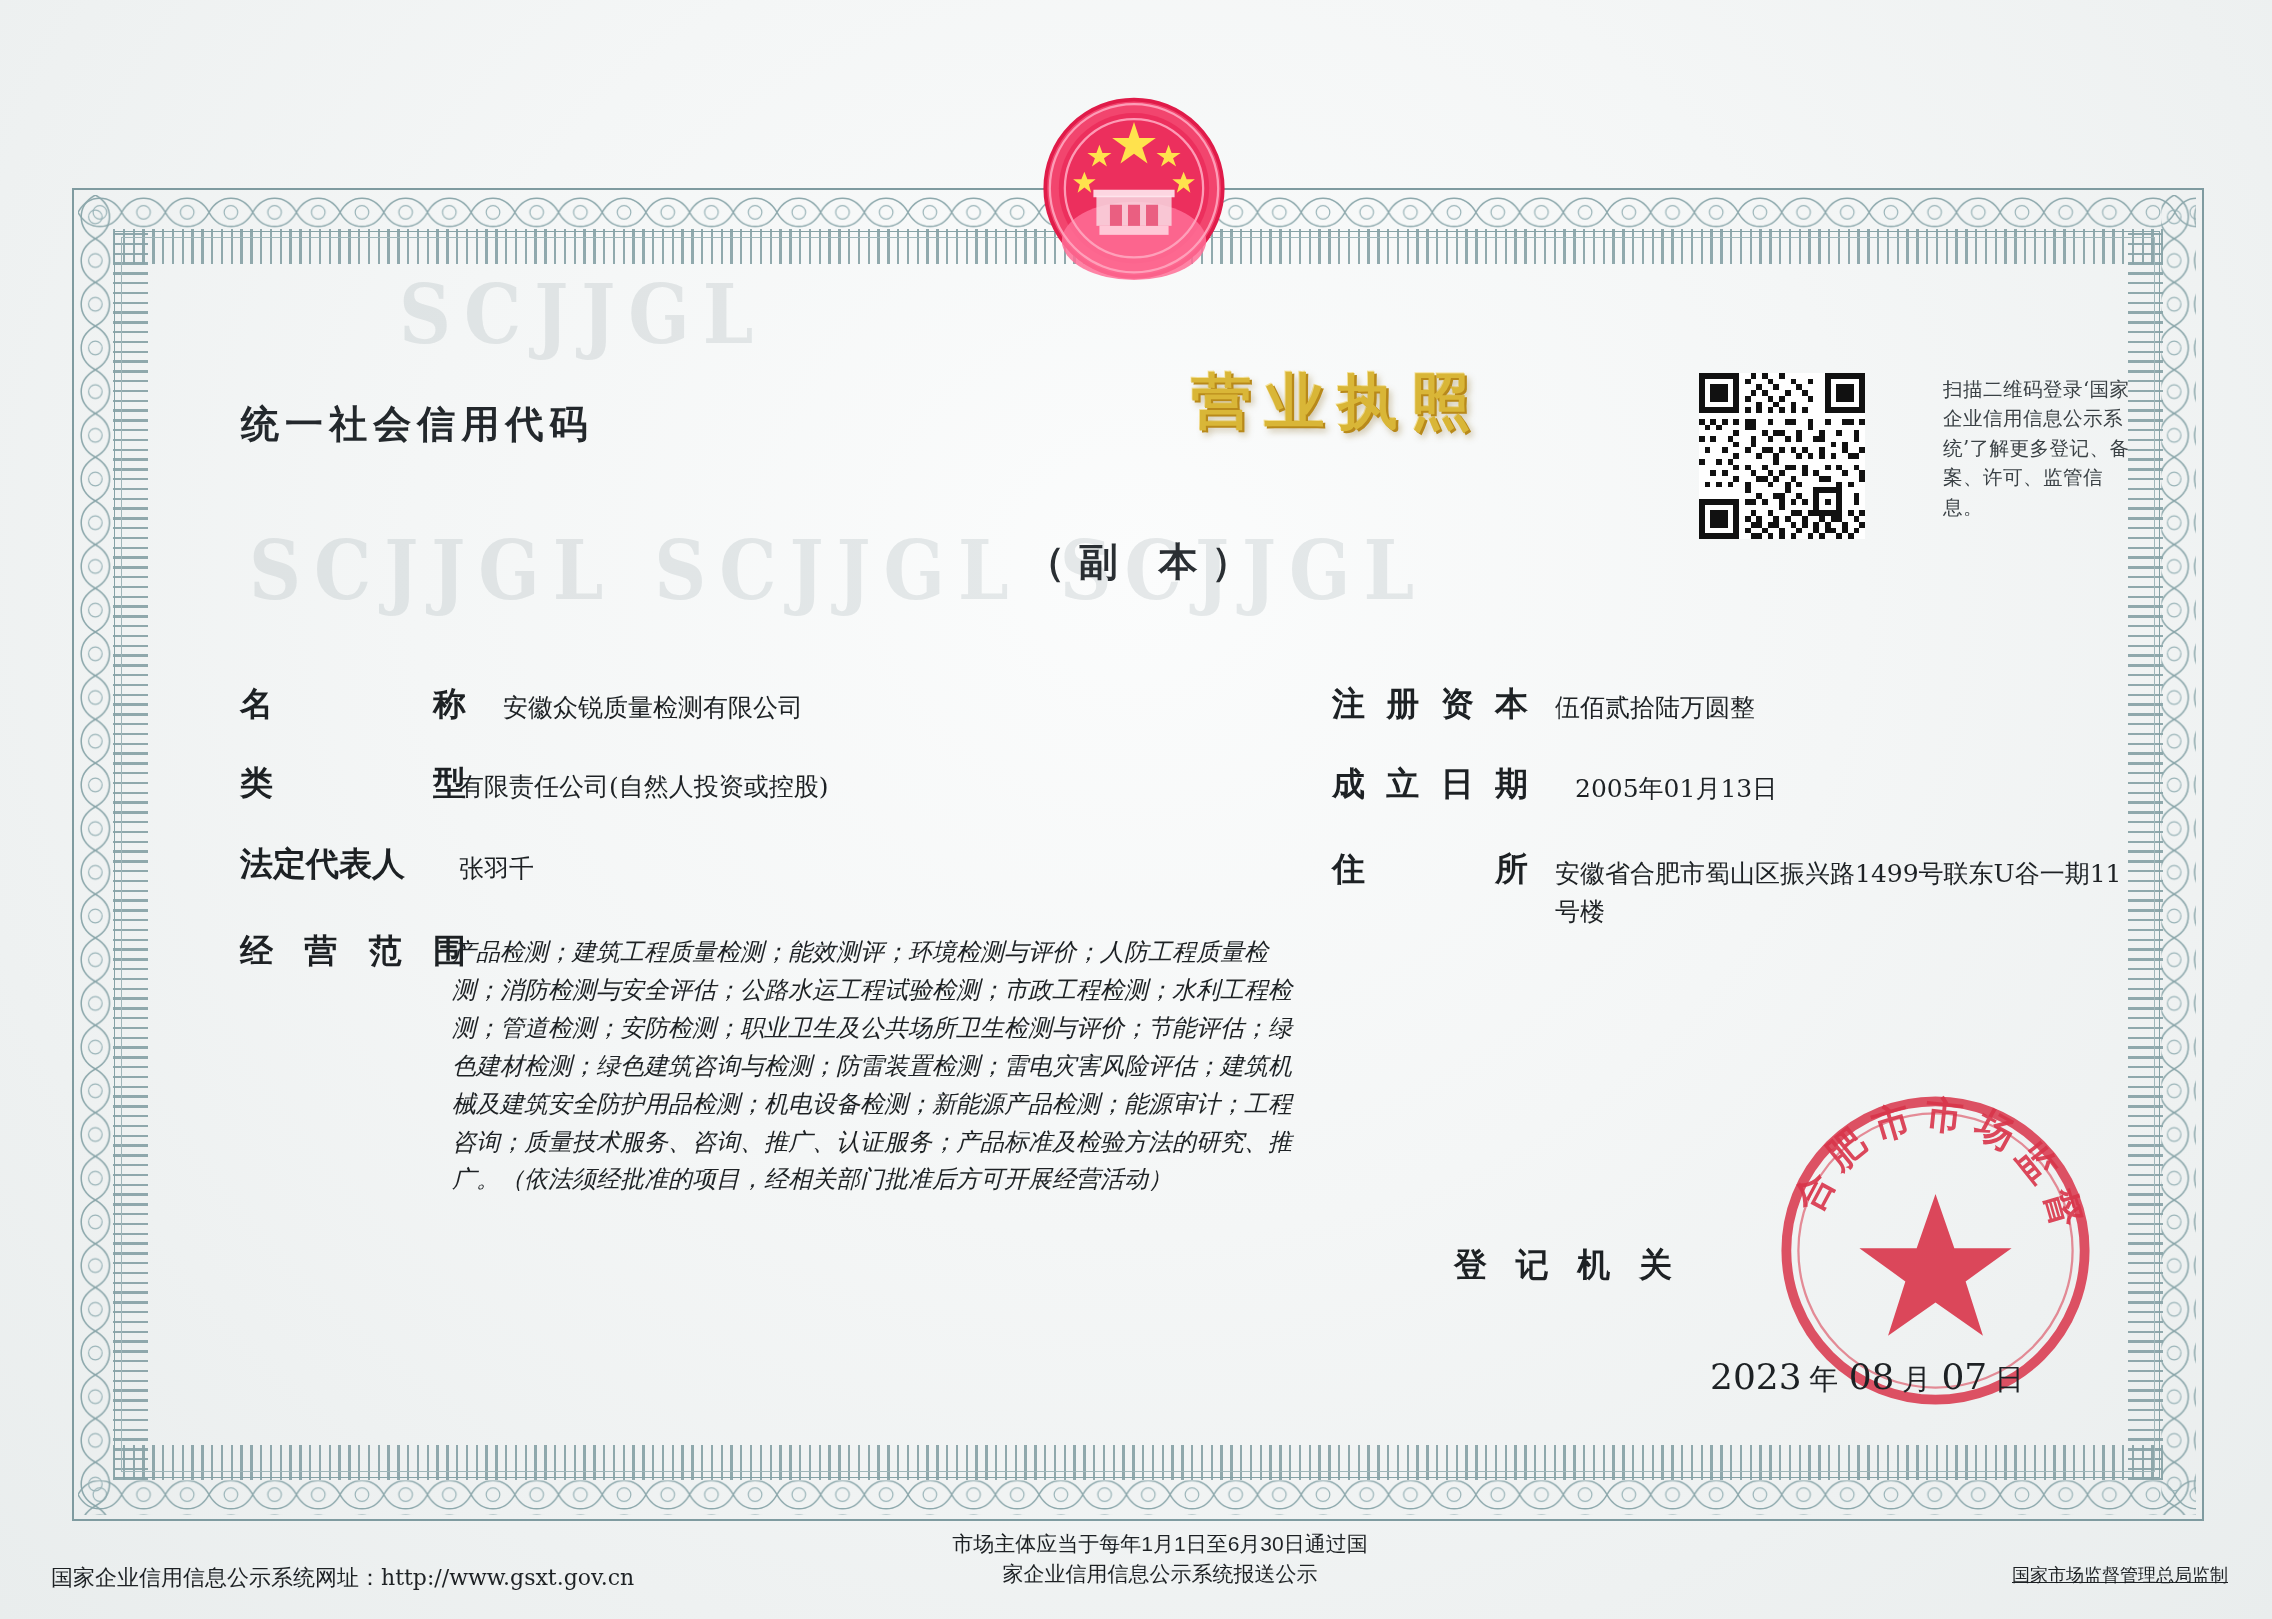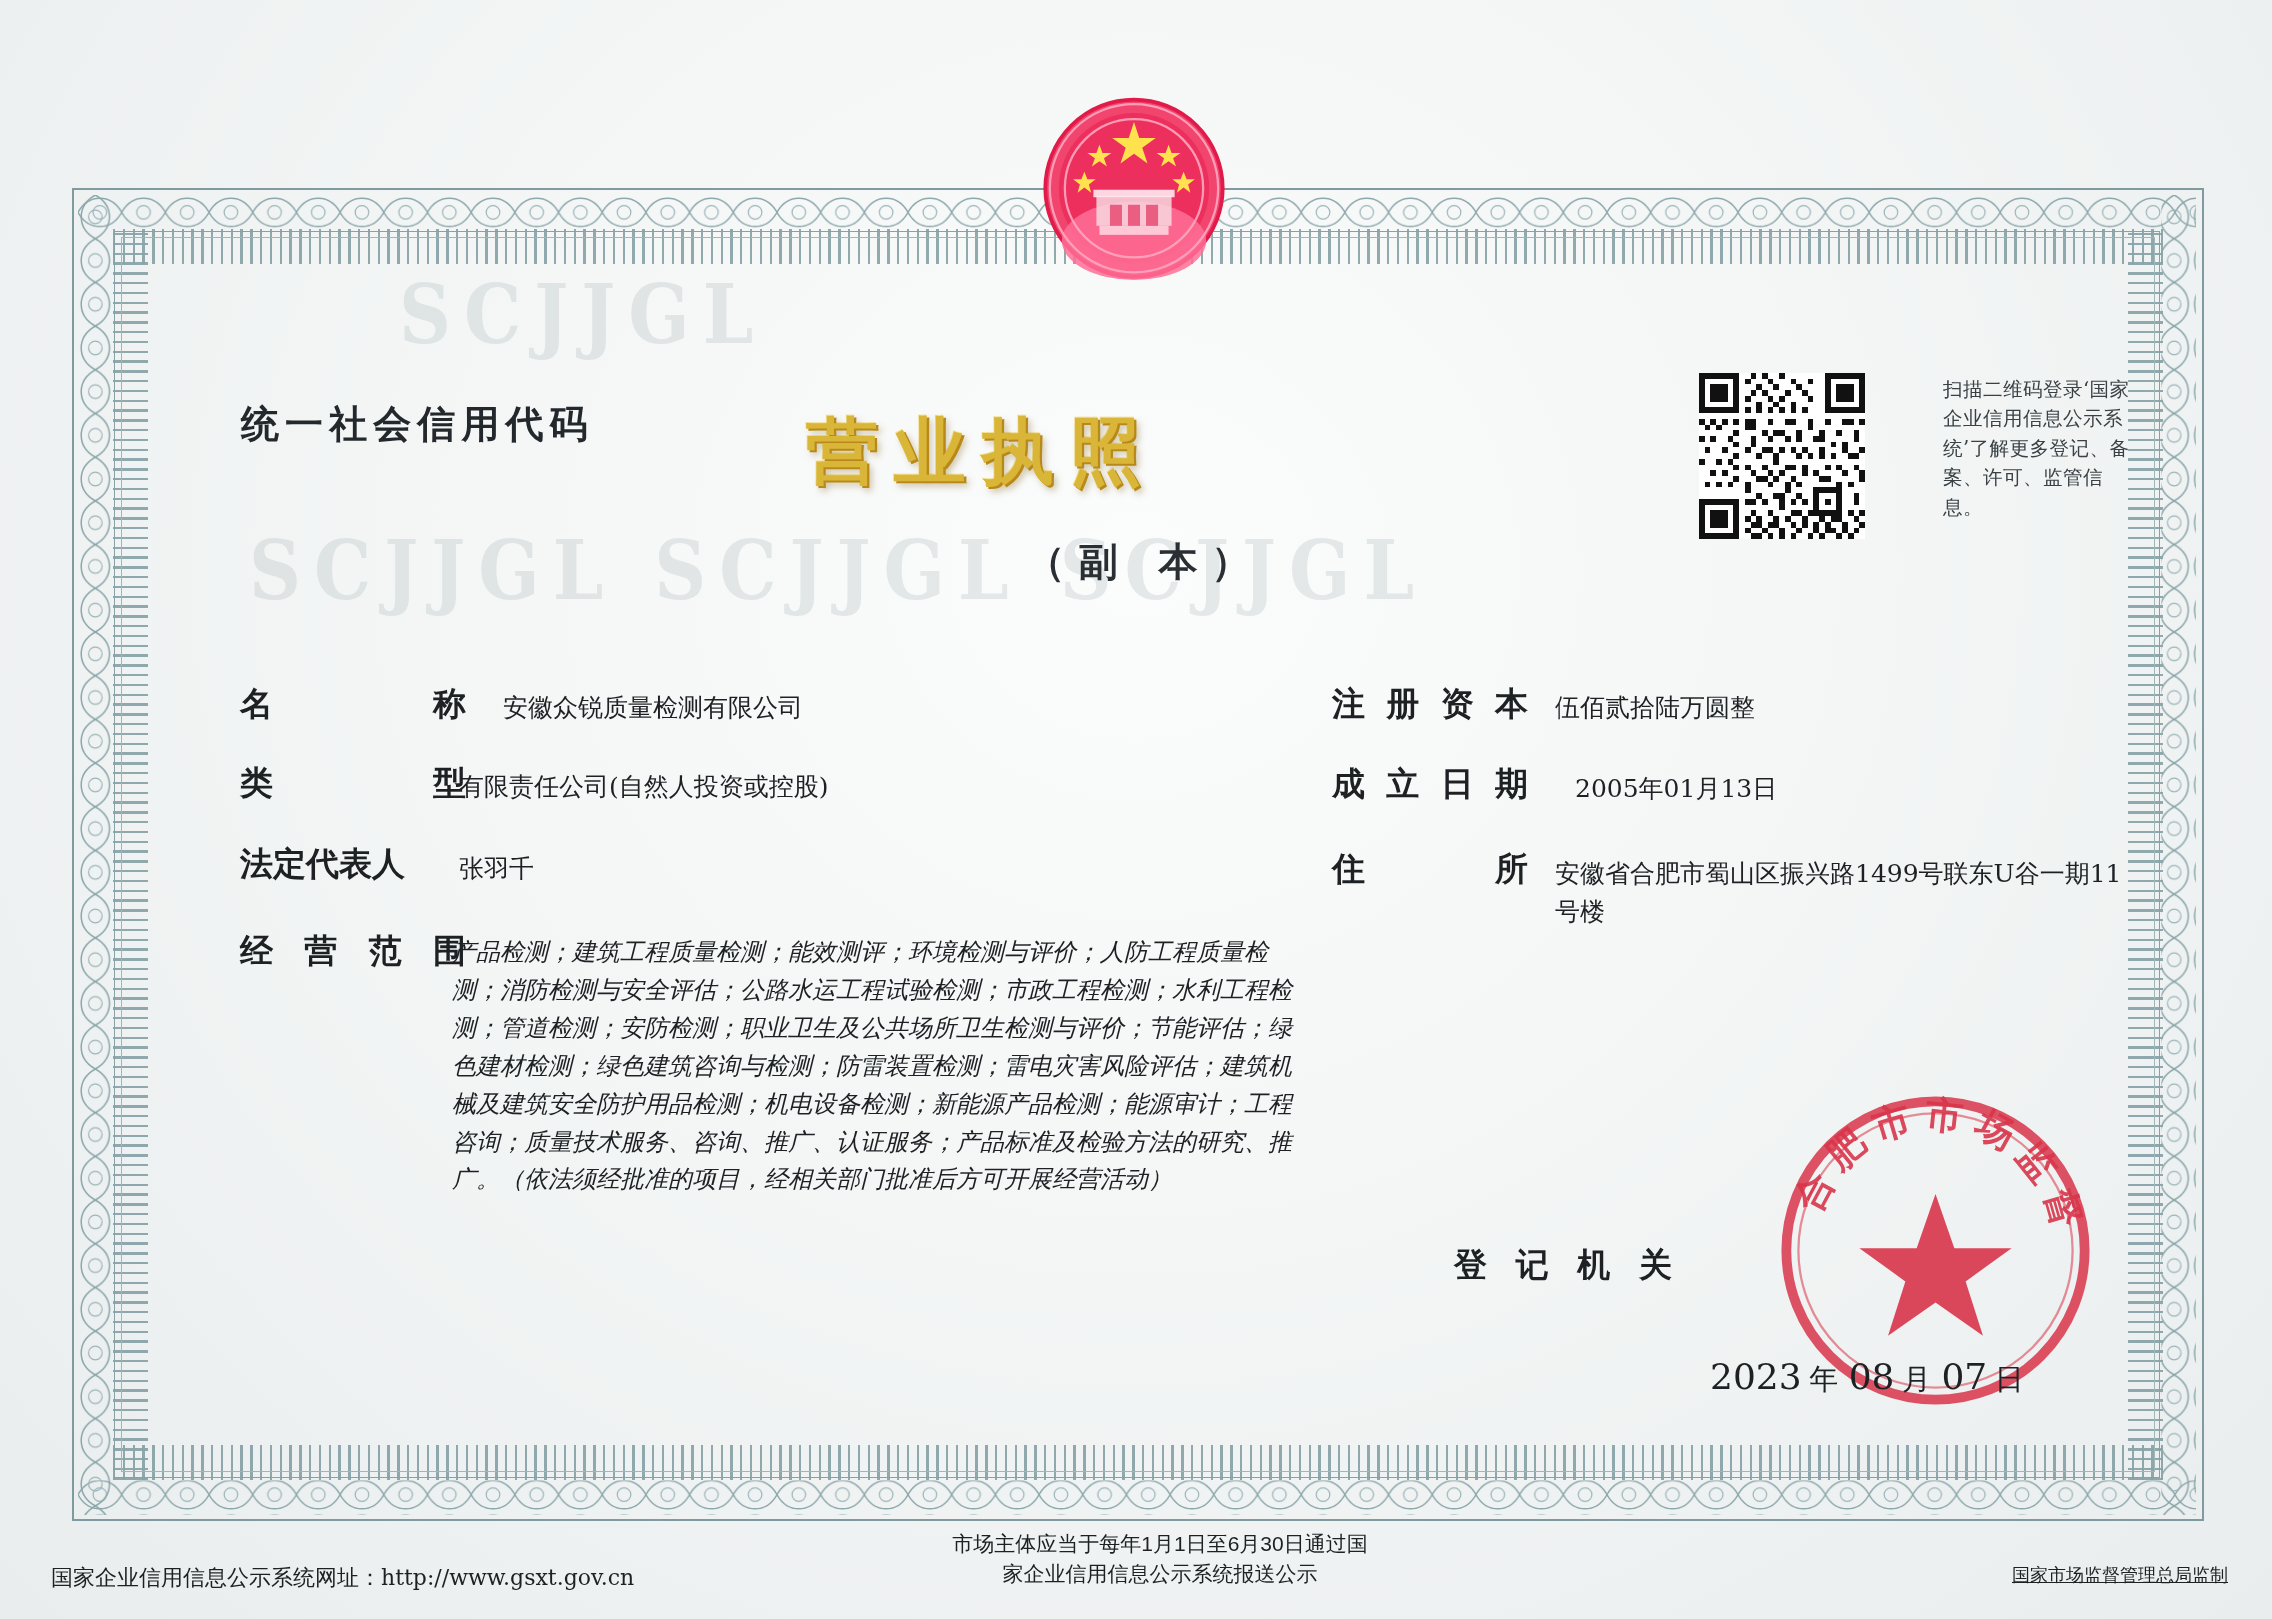--- a/index.html
+++ b/index.html
@@ -87,33 +87,32 @@
     left: 1021px; top: 83px;
     width: 226px; height: 218px;
     z-index: 6;
   }
 
   
   .title {
     position: absolute;
     left: 806px; top: 362px;
     width: 678px;
-    text-align: left;
-    font-family: "DejaVu Serif", "Liberation Serif", serif;
-    font-size: 72px;
+    text-align: right;
+    font-family: "DejaVu Serif", "Liberation Serif", serif;
+    font-size: 60px;
     font-weight: 700;
     letter-spacing: 0.22em;
     color: #d9b637;
     text-shadow:
       2.3px 2.3px 0 #b8891a,
       4.5px 4.5px 7.5px rgba(120,90,10,0.35),
       -0.8px -0.8px 0 #f6e39a;
     z-index: 5;
     white-space: nowrap;
-    margin-top: 42px;
   }
   .subtitle {
     position: absolute;
     left: 806px; top: 535px;
     width: 678px;
     text-align: center;
     font-family: "DejaVu Serif", "Liberation Serif", serif;
     font-size: 39px;
     font-weight: 700;
     letter-spacing: 0.35em;

